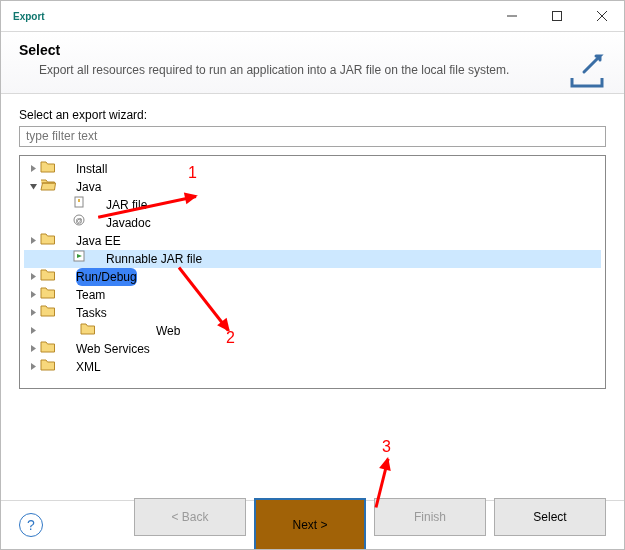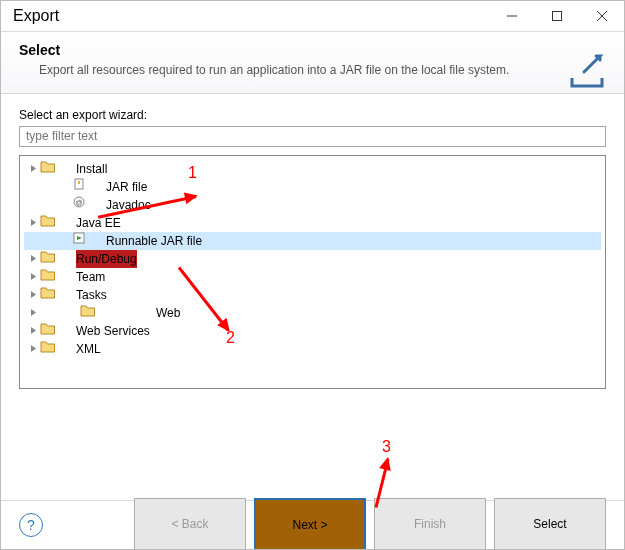--- a/index.html
+++ b/index.html
@@ -1,21 +1,21 @@
 <!DOCTYPE html>
 <html><head>
 <meta charset="utf-8">
 <style>
   html,body{margin:0;padding:0;background:#fff;}
   body{font-family:"Segoe UI",Tahoma,Arial,sans-serif;font-size:12px;color:#000;}
   .window{width:625px;height:550px;border:1px solid #bbb;position:relative;box-sizing:border-box;background:#fff;overflow:hidden;}
   
   .titlebar{height:30px;display:flex;align-items:center;justify-content:space-between;padding:0 0 0 6px;border-bottom:1px solid #d9d9d9;background:#fff;}
   .titlebar-left{display:flex;align-items:center;gap:6px;}
-  .title-text{font-size:16px;color:#000000;}
+  .title-text{font-size:10px;color:#0f766e;font-weight:bold;}
   .win-buttons{display:flex;align-items:stretch;height:100%;}
   .win-btn{width:45px;display:flex;align-items:center;justify-content:center;color:#555;}
   .win-btn svg{width:10px;height:10px;stroke:#333;}
   
   .banner{position:relative;padding:10px 18px 14px 18px;border-bottom:1px solid #d9d9d9;background:linear-gradient(#fff,#f7f7f9);}
   .banner-title{font-size:14px;font-weight:600;color:#000;margin-bottom:4px;}
   .banner-desc{font-size:12px;color:#555;max-width:530px;line-height:1.4;margin-left:20px;}
   .banner-icon{position:absolute;right:16px;top:18px;}
   .banner-icon svg{width:42px;height:42px;}
   
@@ -28,21 +28,21 @@
   .toggler{width:14px;display:inline-flex;align-items:center;justify-content:center;color:#555;}
   .toggler svg{width:9px;height:9px;}
   .spacer{display:inline-block;width:14px;}
   .folder-icon svg{width:16px;height:14px;}
   .file-icon svg{width:14px;height:14px;}
   .node-label{margin-left:20px;}
   
   .button-bar{position:absolute;left:0;right:0;bottom:0;height:48px;border-top:1px solid #d9d9d9;display:flex;align-items:center;justify-content:space-between;padding:0 18px;background:#fff;}
   .help-btn{width:22px;height:22px;border:1.5px solid #3178c6;border-radius:50%;display:flex;align-items:center;justify-content:center;color:#3178c6;font-size:14px;}
   .btns{display:flex;gap:8px;}
-  .btn{min-width:86px;height:26px;border:1px solid #adadad;background:#e7e7e7;display:flex;align-items:center;justify-content:center;font-size:12px;padding:12px 12px;}
+  .btn{min-width:86px;height:26px;border:1px solid #adadad;background:#e7e7e7;display:flex;align-items:center;justify-content:center;font-size:12px;padding:5px 12px;}
   .btn.default-btn{border:2px solid #2a6fb0;background:#a16207;padding:12px 11px;}
   .btn.disabled{color:#9a9a9a;}
   
   .anno{position:absolute;pointer-events:none;}
   .anno-num{color:#ff0000;font-size:16px;font-weight:400;}
   .arrow-line{position:absolute;height:3px;background:#ff0000;transform-origin:left center;}
   .arrow-line:after{content:"";position:absolute;right:-2px;top:-5px;border-left:13px solid #ff0000;border-top:6px solid transparent;border-bottom:6px solid transparent;}
   
   .tree-wrap::-webkit-scrollbar{width:17px;background:#f0f0f0;}
   .tree-wrap::-webkit-scrollbar-thumb{background:#cdcdcd;}
@@ -104,20 +104,31 @@
             <svg viewBox="0 0 9 9">
               <path d="M2 1 L7 4.5 L2 8 Z" fill="#888"></path>
             </svg>
           </span>
         <span class="folder-icon"><svg viewBox="0 0 16 14">
               <path d="M1 3 h5 l1.5 2 h7 v8 h-13.5 z" fill="#f7d87c" stroke="#b88a2b"></path>
             </svg></span>
         <span class="node-label">Install</span>
       </div>
 
+      <div class="tree-row" style="padding-left:2px;">
+        <span class="toggler">
+            <svg viewBox="0 0 9 9">
+              <path d="M1 2 L8 2 L4.5 7.5 Z" fill="#555"></path>
+            </svg>
+          </span>
+        <span class="folder-icon"><svg viewBox="0 0 16 14">
+              <path d="M1 3 h5 l1.5 2 h7 v1 h-12 l-1.5 7 h13.5 l1 -7 h-14" fill="#f7d87c" stroke="#b88a2b"></path>
+            </svg></span>
+        <span class="node-label">Java</span>
+      </div>
 
       <div class="tree-row" style="padding-left:34px;">
         <span class="spacer"></span>
         <span class="file-icon"><svg viewBox="0 0 14 14">
               <rect x="3" y="2" width="8" height="10" fill="#fff" stroke="#888"></rect>
               <rect x="6" y="4" width="2" height="3" fill="#e0b34a"></rect>
             </svg></span>
         <span class="node-label">JAR file</span>
       </div>
       <div class="tree-row" style="padding-left:34px;">
@@ -150,21 +161,21 @@
       </div>
       <div class="tree-row" style="padding-left:2px;">
         <span class="toggler">
             <svg viewBox="0 0 9 9">
               <path d="M2 1 L7 4.5 L2 8 Z" fill="#888"></path>
             </svg>
           </span>
         <span class="folder-icon"><svg viewBox="0 0 16 14">
               <path d="M1 3 h5 l1.5 2 h7 v8 h-13.5 z" fill="#f7d87c" stroke="#b88a2b"></path>
             </svg></span>
-        <span class="node-label" style="background:#b91c1c;">Run/Debug</span>
+        <span class="node-label" style="background:#3b82f6;border-radius:6px;">Run/Debug</span>
       </div>
       <div class="tree-row" style="padding-left:2px;">
         <span class="toggler">
             <svg viewBox="0 0 9 9">
               <path d="M2 1 L7 4.5 L2 8 Z" fill="#888"></path>
             </svg>
           </span>
         <span class="folder-icon"><svg viewBox="0 0 16 14">
               <path d="M1 3 h5 l1.5 2 h7 v8 h-13.5 z" fill="#f7d87c" stroke="#b88a2b"></path>
             </svg></span>

